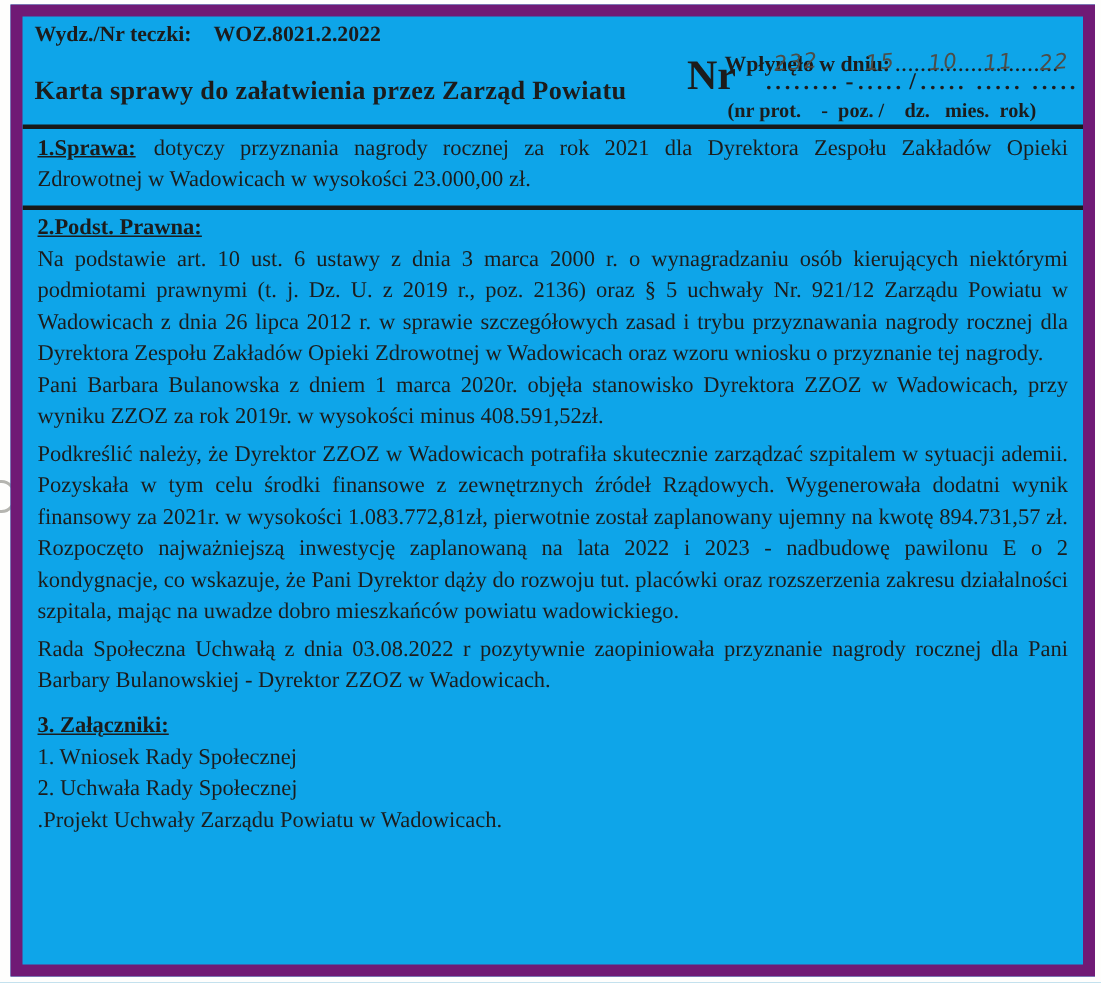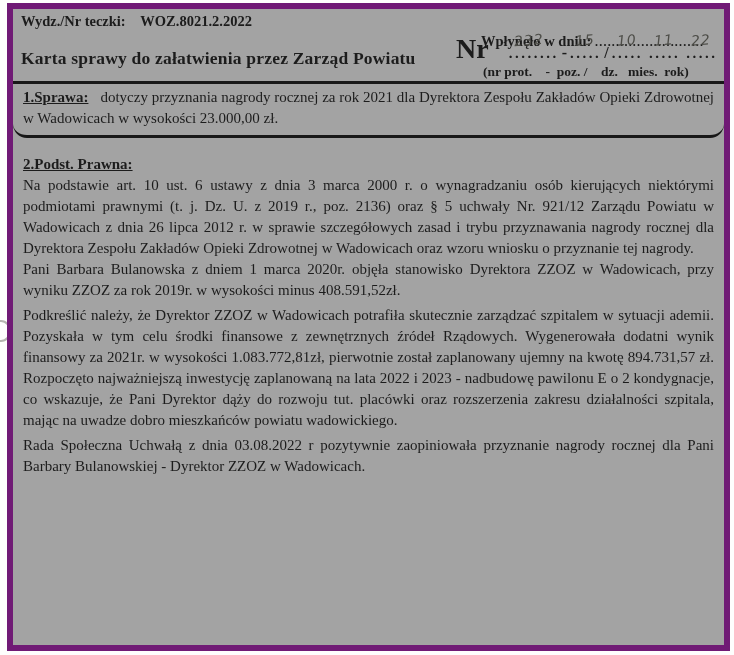--- a/index.html
+++ b/index.html
@@ -3,21 +3,21 @@
 <meta charset="utf-8">
 <style>
   html,body{margin:0;padding:0;background:#e8e8e8;}
   .page{
     position:relative;width:734px;height:655px;background:#fefefd;
     font-family:"Liberation Serif","DejaVu Serif",serif;color:#1c1c1c;
     overflow:hidden;margin:0;
   }
   .doc{
     position:absolute;top:3px;left:7px;right:4px;bottom:4px;
-    border:6px solid #701a75;overflow:hidden;background:#a3a3a3;
+    border:8px solid #701a75;overflow:hidden;background:#0ea5e9;
   }
   
   .header{position:relative;height:72px;border-bottom:3px solid #181818;}
   .file-line{position:absolute;left:8px;top:4px;font-size:14.5px;font-weight:bold;white-space:nowrap;}
   .file-line .val{margin-left:11px;}
   .received{position:absolute;left:468px;top:4px;font-size:14.5px;font-weight:bold;white-space:nowrap;margin-top:20px;}
   .received .dots{font-size:12px;letter-spacing:1.2px;font-weight:bold;}
   .title{position:absolute;left:8px;top:39px;font-size:17.5px;font-weight:bold;letter-spacing:0.2px;white-space:nowrap;}
   .nr-line{position:absolute;left:443px;top:24px;white-space:nowrap;}
   .nr-label{font-size:28px;font-weight:bold;margin-right:17px;}
@@ -26,23 +26,23 @@
   .hw{
     position:absolute;left:5px;top:-12px;transform:rotate(-5deg);
     font-family:"DejaVu Sans",sans-serif;font-style:italic;font-weight:normal;
     font-size:14px;color:#4d4d48;letter-spacing:1px;
   }
   .dashglyph,.slashglyph{font-size:16px;font-weight:bold;}
   .caption{position:absolute;left:446px;top:55px;font-size:13.5px;font-weight:bold;white-space:pre;margin-left:24px;}
   
   .sec{font-size:15px;line-height:21px;text-align:justify;}
   .sec-label{font-weight:bold;text-decoration:underline;}
-  .sec1{border-bottom:3px solid #181818;padding:3px 10px 6px 10px;border-radius:14px;}
+  .sec1{border-bottom:3px solid #181818;padding:3px 10px 6px 10px;}
   .sec1 .sec-label{margin-right:12px;}
-  .sec2{padding:16px 10px 0 10px;}
+  .sec2{padding:2px 10px 0 10px;}
   .sec2 .sec-label{display:inline-block;margin-bottom:0;}
   .sec2 p{margin:0;}
   .sec2 p.gap{margin-top:4px;}
   .sec3{padding:9px 10px 0 10px;}
   .sec3 .att{text-align:left;}
   
   .punch{
     position:absolute;left:-9px;top:320px;width:16px;height:18px;
     border:2px solid #b5b5b0;border-radius:50%;background:#fefefd;
   }
@@ -80,15 +80,21 @@
     </div>
 
     <div class="sec sec2">
       <span class="sec-label">2.Podst. Prawna:</span>
       <p>Na podstawie art. 10  ust. 6 ustawy z dnia 3 marca 2000 r. o wynagradzaniu osób kierujących niektórymi podmiotami prawnymi (t. j. Dz. U. z 2019 r., poz. 2136) oraz § 5 uchwały Nr. 921/12 Zarządu Powiatu w Wadowicach z dnia 26 lipca 2012 r. w sprawie szczegółowych zasad i trybu przyznawania nagrody rocznej dla Dyrektora Zespołu Zakładów Opieki Zdrowotnej w Wadowicach oraz wzoru wniosku o przyznanie tej nagrody.</p>
       <p>Pani Barbara Bulanowska z dniem 1 marca 2020r. objęła stanowisko Dyrektora ZZOZ  w Wadowicach, przy wyniku ZZOZ za rok 2019r. w wysokości minus 408.591,52zł.</p>
       <p class="gap">Podkreślić należy, że Dyrektor ZZOZ w Wadowicach potrafiła skutecznie zarządzać szpitalem w sytuacji ademii. Pozyskała w tym celu środki finansowe z zewnętrznych źródeł Rządowych. Wygenerowała dodatni wynik finansowy za 2021r. w wysokości 1.083.772,81zł, pierwotnie został  zaplanowany ujemny na kwotę 894.731,57 zł. Rozpoczęto najważniejszą inwestycję zaplanowaną na lata 2022 i 2023 - nadbudowę pawilonu E o 2 kondygnacje, co wskazuje, że Pani Dyrektor dąży do rozwoju tut. placówki oraz rozszerzenia zakresu działalności szpitala, mając na uwadze dobro mieszkańców powiatu wadowickiego.</p>
       <p class="gap">Rada Społeczna Uchwałą z dnia 03.08.2022 r pozytywnie zaopiniowała przyznanie nagrody rocznej dla Pani Barbary Bulanowskiej - Dyrektor ZZOZ w Wadowicach.</p>
     </div>
 
+    <div class="sec sec3">
+      <span class="sec-label">3. Załączniki:</span>
+      <div class="att">1. Wniosek Rady Społecznej</div>
+      <div class="att">2. Uchwała Rady Społecznej</div>
+      <div class="att">.Projekt Uchwały Zarządu Powiatu w Wadowicach.</div>
+    </div>
 
   </div>
 </div>
 
 </body></html>

